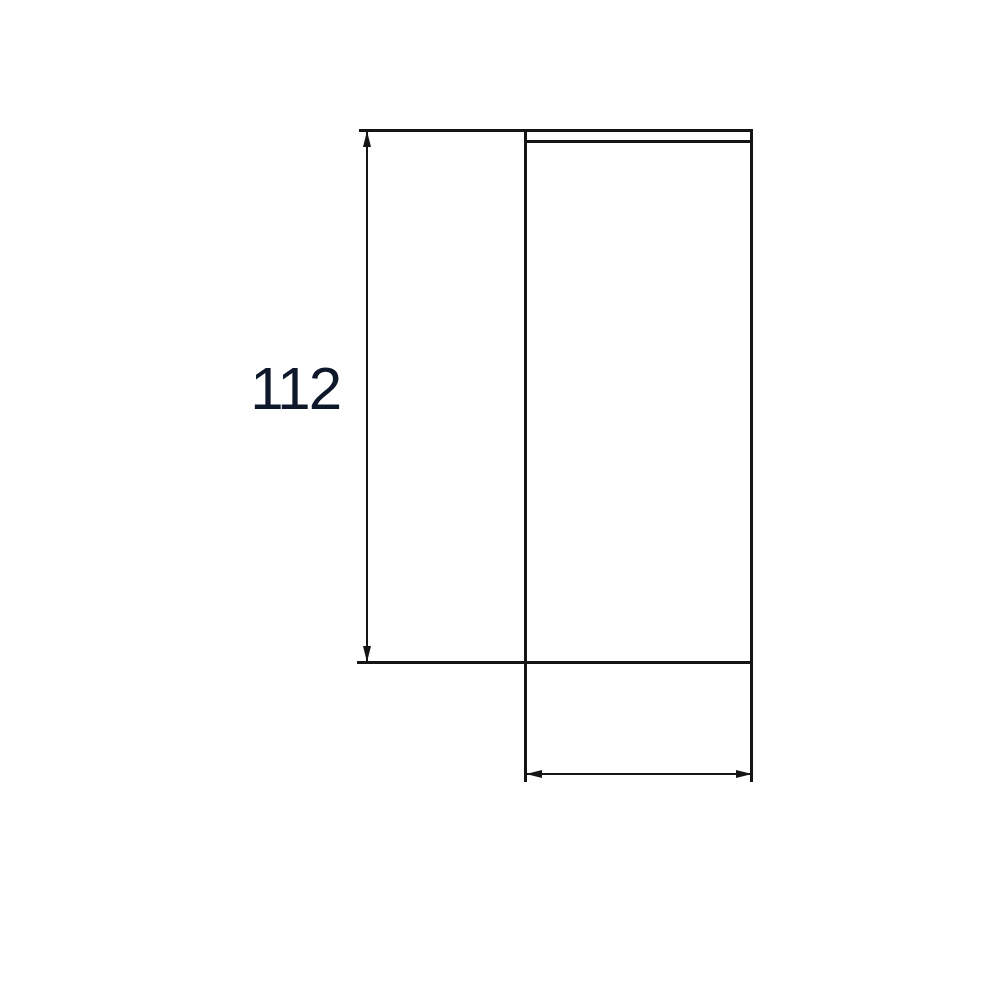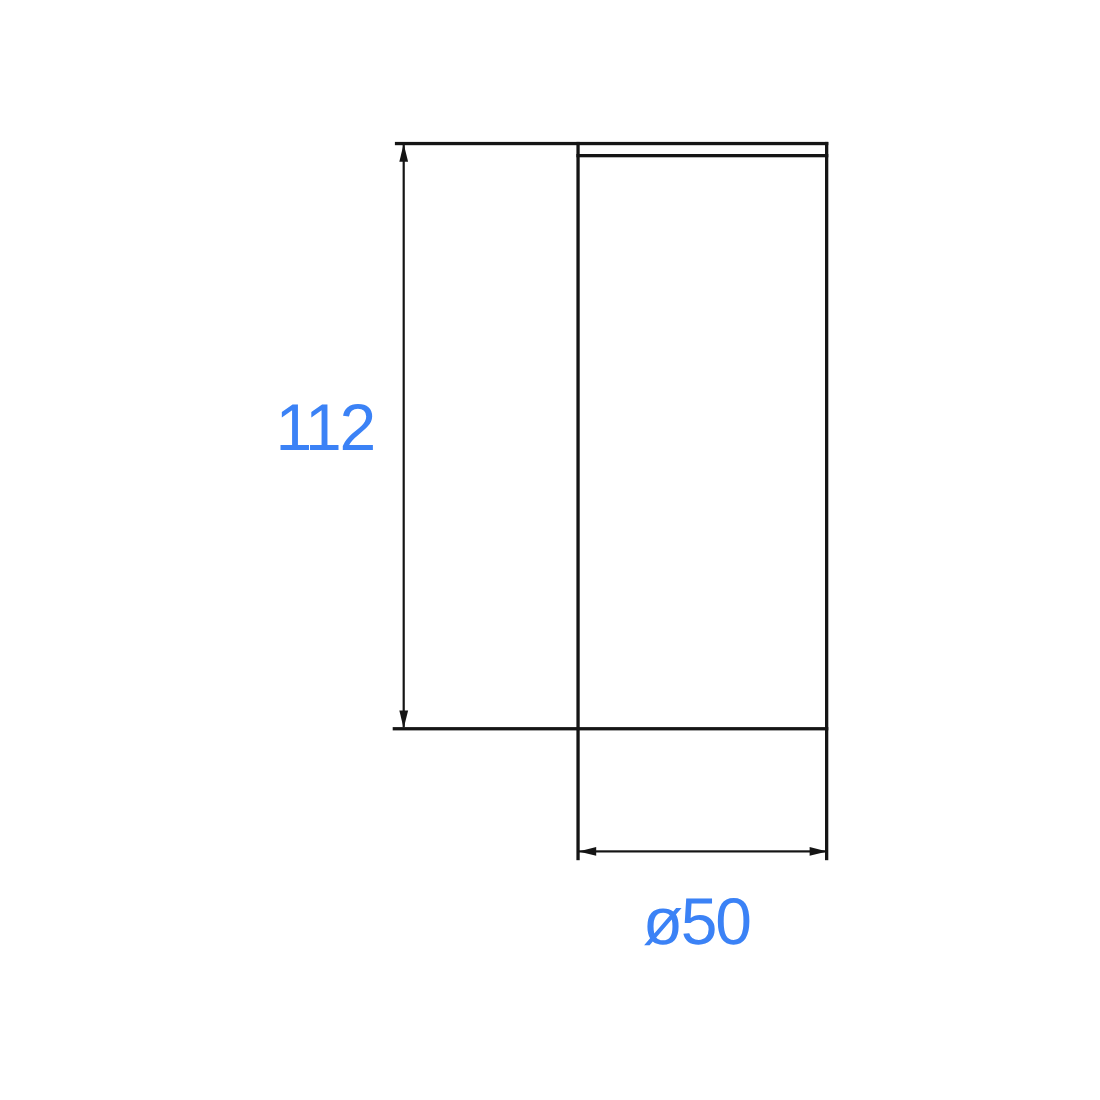--- a/index.html
+++ b/index.html
@@ -39,21 +39,21 @@
     border-bottom: 4px solid transparent;
     border-right: 16px solid #151515;
   }
   .arrow.right {
     border-top: 4px solid transparent;
     border-bottom: 4px solid transparent;
     border-left: 16px solid #151515;
   }
   .dim-label {
     position: absolute;
-    color: #3b82f6;
+    color: #0f172a;
     font-size: 60px;
     letter-spacing: -2px;
     line-height: 1;
     white-space: nowrap;
   }
 </style>
 </head>
 <body>
 
 <div class="canvas">
@@ -75,15 +75,14 @@
   <div class="arrow down" style="left:363px; top:646px;"></div>
 
   <div class="dim-label" style="left:190px; top:359px; width:150px; text-align:right;">112</div>
 
   <div class="line" style="left:526px; top:773px; width:226px; height:2px;"></div>
 
   <div class="arrow left" style="left:526px; top:770px;"></div>
 
   <div class="arrow right" style="left:736px; top:770px;"></div>
 
-  <div class="dim-label" style="left:558px; top:808px; width:150px; text-align:center;">ø50</div>
 
 </div>
 
 </body></html>

